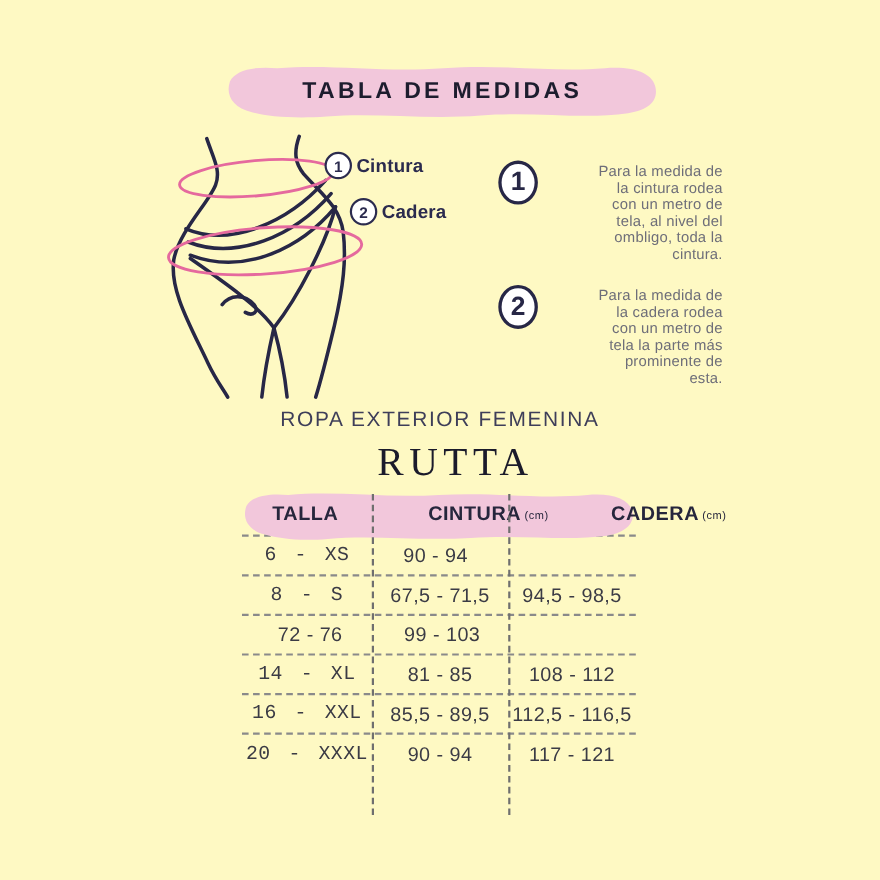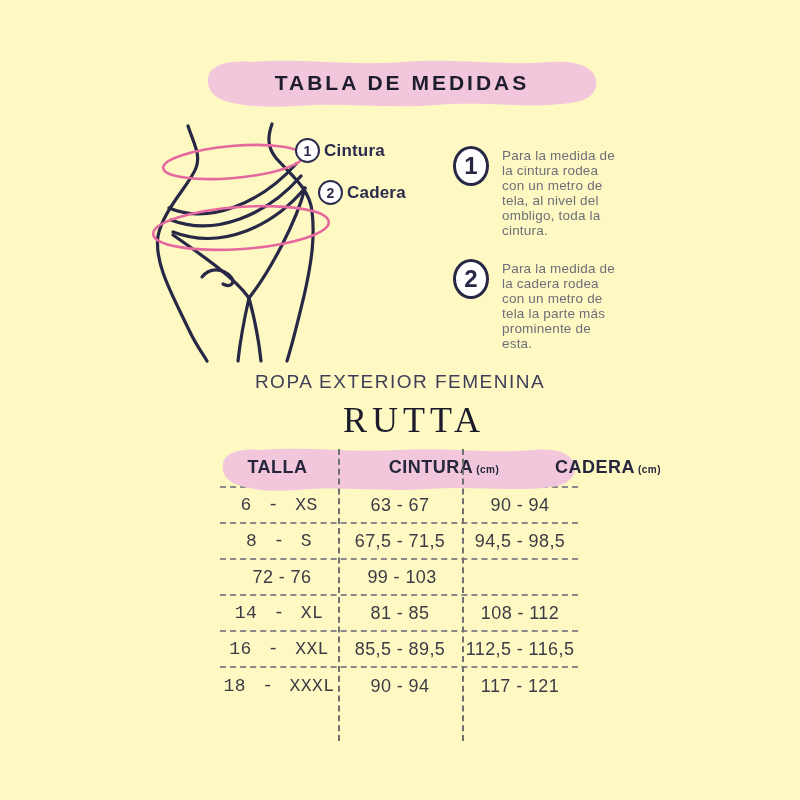--- a/index.html
+++ b/index.html
@@ -35,21 +35,21 @@
   .instruction.i1 { top:146px; }
   .instruction.i2 { top:259px; }
   .circle-num-lg {
     box-sizing:border-box; flex:0 0 auto; width:36px; height:40px;
     border:3px solid #272746; border-radius:50%;
     display:flex; align-items:center; justify-content:center;
     font-size:24px; font-weight:bold; color:#272746; background:#ffffff;
   }
   .instruction .txt {
     width:155px; font-size:13.5px; line-height:15px; letter-spacing:0.2px;
-    color:#6e6e79; white-space:pre-line; margin-top:2px;
+    color:#6e6e79; white-space:pre-line; margin-top:2px;text-align:right;
   }
 
   
   .category {
     position:absolute; left:0; top:371px; width:800px; text-align:center;
     font-size:19px; letter-spacing:1.5px; color:#3e3e59;
   }
   .brand {
     position:absolute; left:14px; top:399px; width:800px; text-align:center;
     font-family:"Liberation Serif", serif; font-size:36px; letter-spacing:5px; color:#1b1b2b;
@@ -68,21 +68,21 @@
     font-size:18px; font-weight:bold; color:#26263c; letter-spacing:0.5px;
   }
   .trow { display:flex; height:36px; box-sizing:border-box; border-bottom:2px dashed #8a8a8a; }
   .trow:last-child { border-bottom:none; }
   .td {
     display:flex; align-items:center; justify-content:center;
     font-size:18px; color:#3b3b45; letter-spacing:0.4px;
   }
   .td.col-a { word-spacing:5px;font-family:Liberation Mono, monospace; }
   .col-a { flex:0 0 118px; } .col-b { flex:0 0 124px; } .col-c { flex:0 0 116px; }
-  .unit { font-size:10px; font-weight:bold; margin-left:3px; position:relative; top:2px; }
+  .unit { font-size:10px; font-weight:normal; margin-left:3px; position:relative; top:2px; }
   .vline { position:absolute; top:1px; height:292px; width:0; border-left:2px dashed #6f6f6f; z-index:2; }
   .vline.v1 { left:118px; }
   .vline.v2 { left:242px; }
 </style>
 </head>
 <body>
 
 <div class="canvas">
 
   <div class="title-blob">
@@ -159,21 +159,20 @@
           <span class="unit">(cm)</span>
       </div>
       <div class="th col-c">
         <span>CADERA</span>
           <span class="unit">(cm)</span>
       </div>
     </div>
 
     <div class="trow">
       <div class="td col-a">6 - XS</div>
-      <div class="td col-b">63 - 67</div>
       <div class="td col-c">90 - 94</div>
     </div>
     <div class="trow">
       <div class="td col-a">8 - S</div>
       <div class="td col-b">67,5 - 71,5</div>
       <div class="td col-c">94,5 - 98,5</div>
     </div>
     <div class="trow">
       <div class="td col-b">72 - 76</div>
       <div class="td col-c">99 - 103</div>
@@ -182,19 +181,19 @@
       <div class="td col-a">14 - XL</div>
       <div class="td col-b">81 - 85</div>
       <div class="td col-c">108 - 112</div>
     </div>
     <div class="trow">
       <div class="td col-a">16 - XXL</div>
       <div class="td col-b">85,5 - 89,5</div>
       <div class="td col-c">112,5 - 116,5</div>
     </div>
     <div class="trow">
-      <div class="td col-a">18 - XXXL</div>
+      <div class="td col-a">20 - XXXL</div>
       <div class="td col-b">90 - 94</div>
       <div class="td col-c">117 - 121</div>
     </div>
   </div>
 
 </div>
 
 </body></html>

